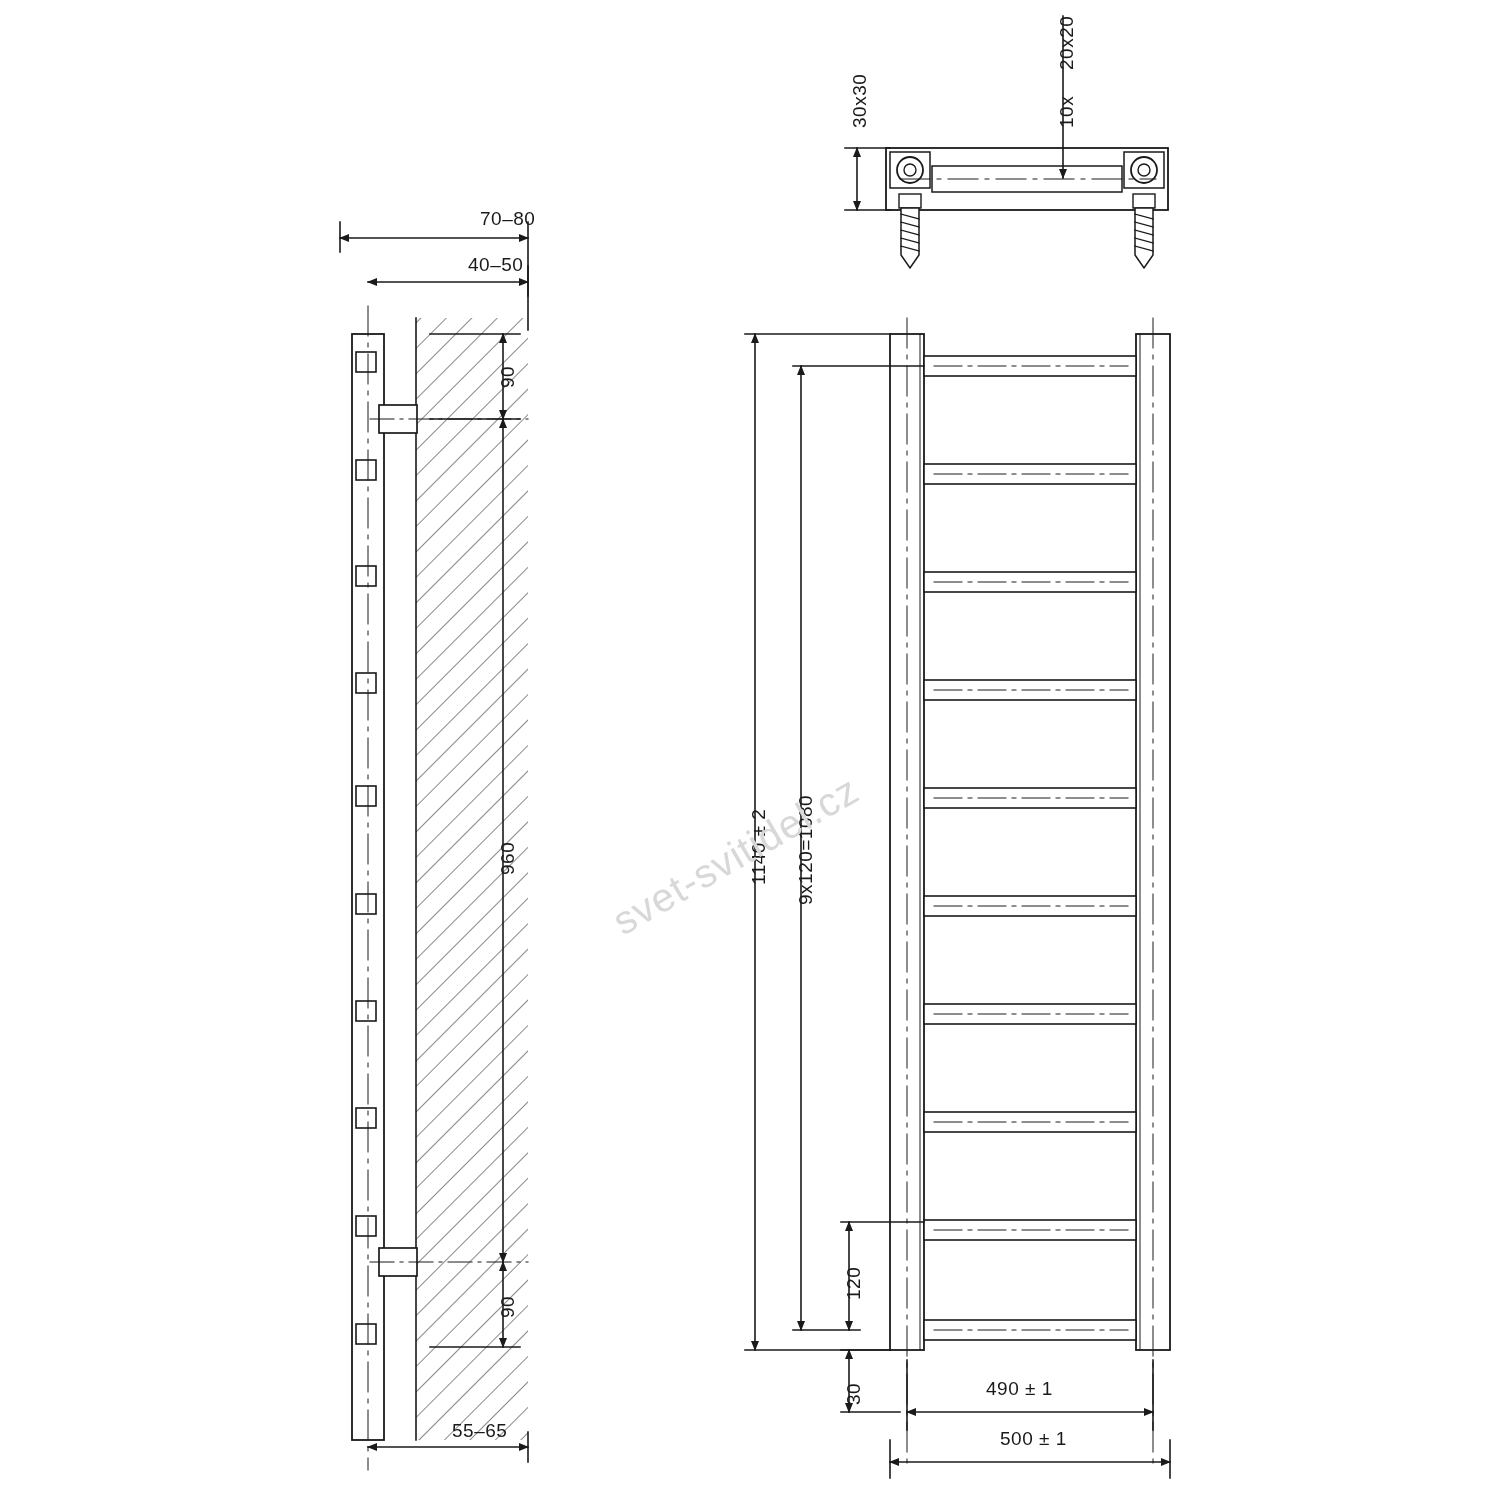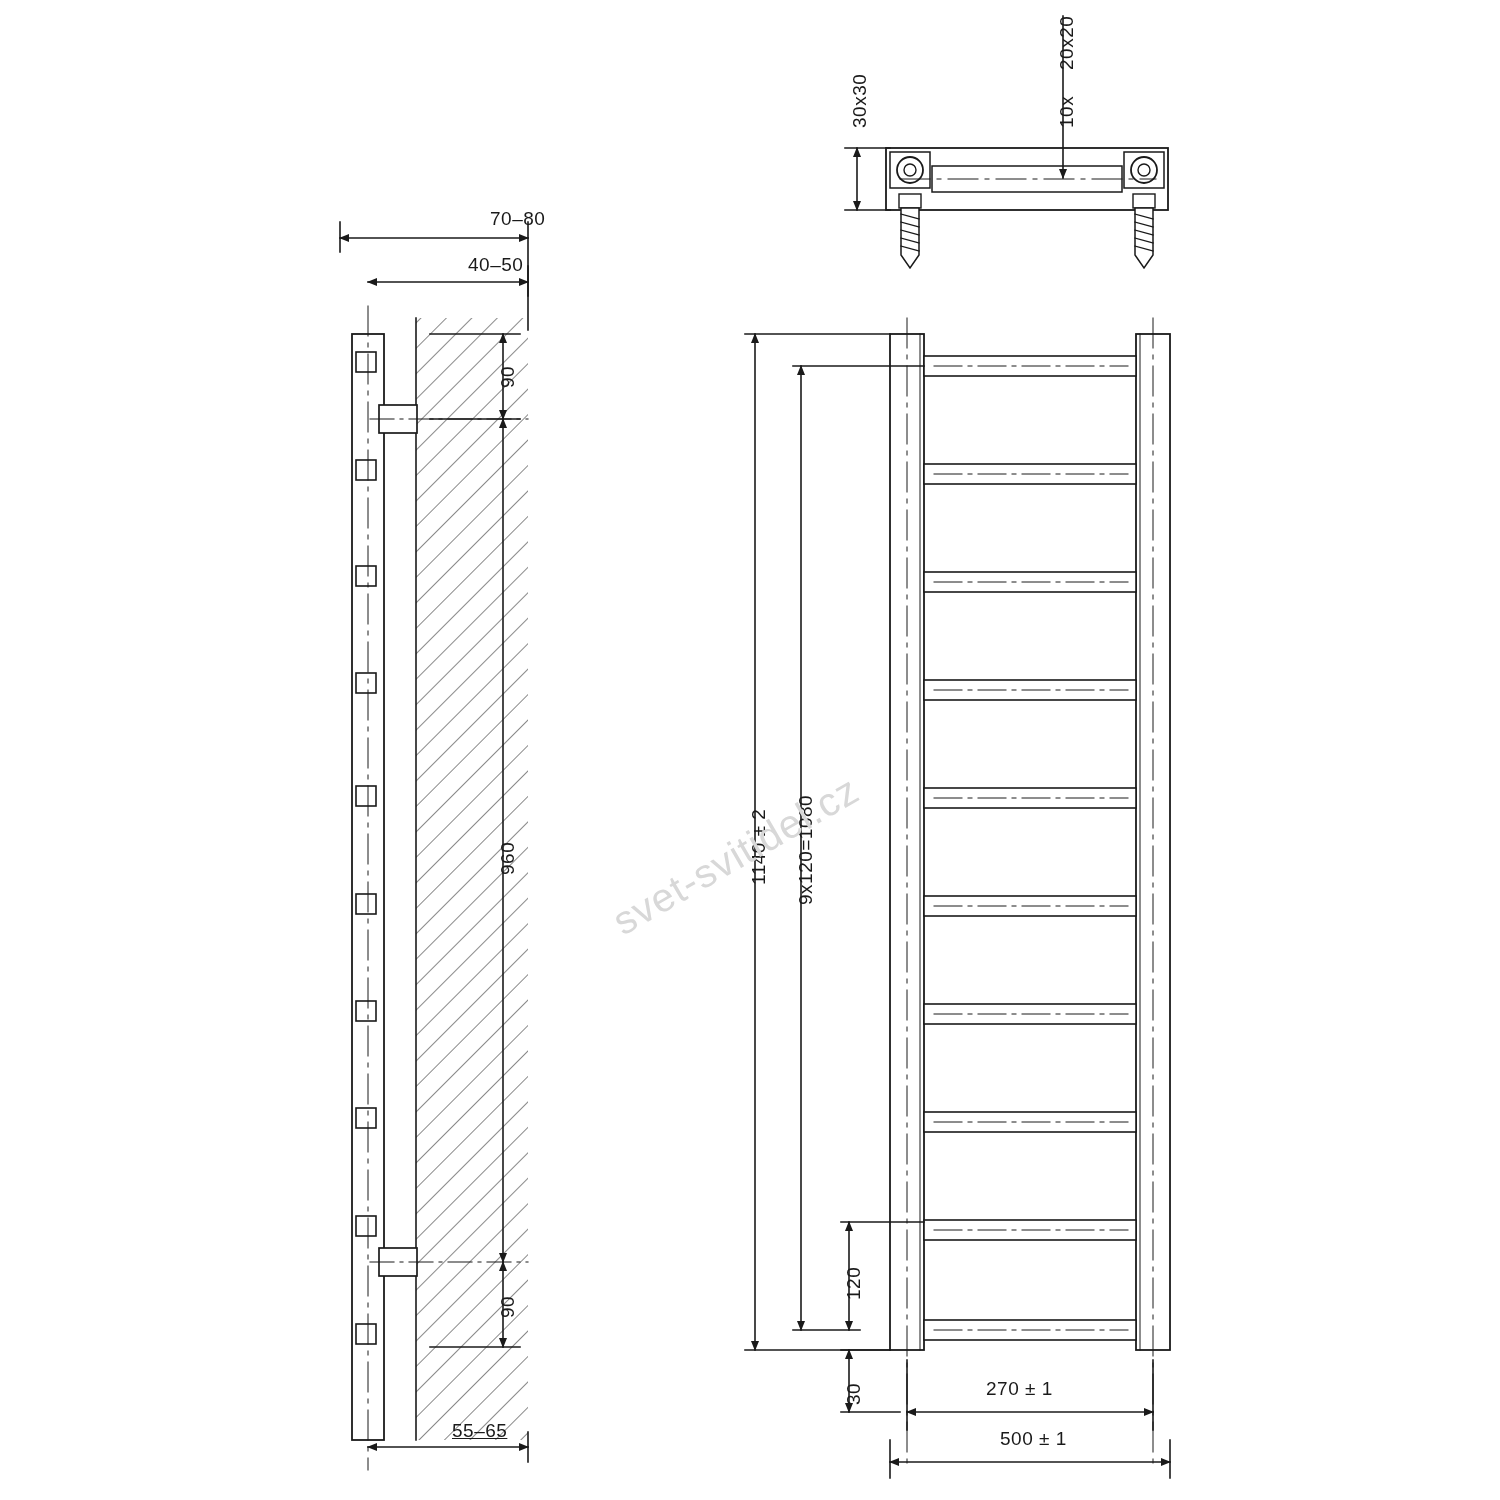--- a/index.html
+++ b/index.html
@@ -265,33 +265,33 @@
 
         <g>
           <line x1="890" y1="1462" x2="1170" y2="1462" marker-start="url(#arrow-start)" marker-end="url(#arrow-end)"></line>
           <line x1="890" y1="1440" x2="890" y2="1478"></line>
           <line x1="1170" y1="1440" x2="1170" y2="1478"></line>
         </g>
       </g>
     </g>
   </svg>
 
-  <div class="dim-label" style="left:490px; top:208px;text-align:right;">70–80</div>
+  <div class="dim-label" style="left:480px; top:208px;text-align:right;">70–80</div>
   <div class="dim-label" style="left:452px; top:254px;margin-left:16px;">40–50</div>
   <div class="dim-label vert" style="left:497px; top:388px;">90</div>
   <div class="dim-label vert" style="left:497px; top:875px;">960</div>
   <div class="dim-label vert" style="left:497px; top:1318px;">90</div>
-  <div class="dim-label" style="left:452px; top:1420px;text-decoration:underline;">55–65</div>
+  <div class="dim-label" style="left:452px; top:1420px;">55–65</div>
 
   <div class="dim-label vert" style="left:849px; top:128px;">30x30</div>
   <div class="dim-label vert" style="left:1056px; top:128px;">10x</div>
   <div class="dim-label vert" style="left:1056px; top:70px;">20x20</div>
 
   <div class="dim-label vert" style="left:748px; top:885px;">1140 ± 2</div>
   <div class="dim-label vert" style="left:795px; top:905px;">9x120=1080</div>
   <div class="dim-label vert" style="left:843px; top:1300px;">120</div>
   <div class="dim-label vert" style="left:843px; top:1405px;">30</div>
-  <div class="dim-label" style="left:986px; top:1378px;">270 ± 1</div>
+  <div class="dim-label" style="left:986px; top:1378px;">490 ± 1</div>
   <div class="dim-label" style="left:1000px; top:1428px;">500 ± 1</div>
 
   <div class="watermark" style="left:605px; top:905px;">svet-svitidel.cz</div>
 
 </div>
 
 </body></html>

